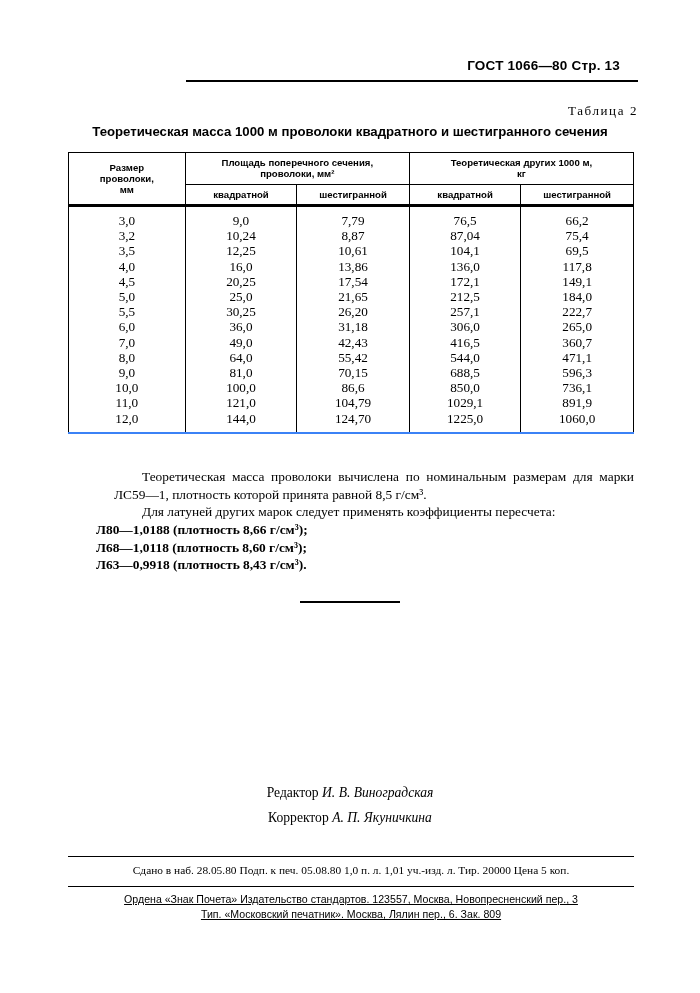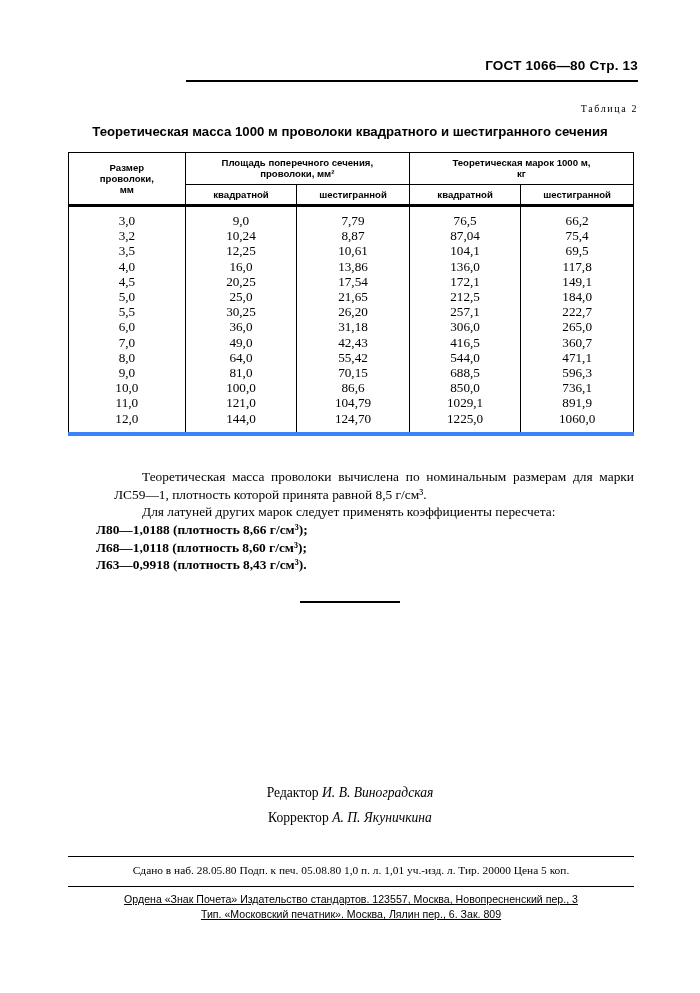--- a/index.html
+++ b/index.html
@@ -19,21 +19,21 @@
     position: relative;
     width: 700px;
     height: 993px;
     padding: 0;
     box-sizing: border-box;
   }
   
   .header {
     position: absolute;
     top: 58px;
-    right: 62px;
+    right: 80px;
     font-family: "Liberation Sans", sans-serif;
     font-size: 13.5px;
     font-weight: bold;
     letter-spacing: 0.2px;
     white-space: nowrap;
   }
   .header .std-no { font-weight: bold; }
   .header .page-no { font-weight: bold; }
   .header-rule {
     position: absolute;
@@ -42,21 +42,21 @@
     right: 62px;
     height: 2px;
     background: #000;
   }
   
   .table-label {
     position: absolute;
     top: 103px;
     right: 62px;
     font-family: "Liberation Serif", serif;
-    font-size: 10px;
+    font-size: 13px;
     letter-spacing: 1.6px;
   }
   .table-title {
     position: absolute;
     top: 124px;
     left: 0;
     width: 700px;
     text-align: center;
     font-family: "Liberation Sans", sans-serif;
     font-size: 13.2px;
@@ -97,21 +97,21 @@
     padding: 1px 0 1px 0;
     border-left: 1px solid #000;
     border-right: 1px solid #000;
     border-top: none;
     border-bottom: none;
   }
   table.main tbody tr:first-child td { padding-top: 7px; }
   table.main tbody tr:last-child td { padding-bottom: 7px; }
   .tbody-box {
     border-top: 3px solid #000;
-    border-bottom: 4px solid #3b82f6;
+    border-bottom: 2px solid #3b82f6;
   }
   
   .notes {
     position: absolute;
     top: 468px;
     left: 68px;
     width: 566px;
     font-family: "Liberation Serif", serif;
     font-size: 13.4px;
     line-height: 1.32;
@@ -205,21 +205,21 @@
           <th class="hdr-size" rowspan="2">
             <div>Размер</div>
             <div>проволоки,</div>
             <div>мм</div>
           </th>
           <th class="hdr-area" colspan="2">
             <div>Площадь поперечного сечения,</div>
             <div>проволоки, мм²</div>
           </th>
           <th class="hdr-mass" colspan="2">
-            <div>Теоретическая марок 1000 м,</div>
+            <div>Теоретическая других 1000 м,</div>
             <div>кг</div>
           </th>
         </tr>
         <tr>
           <th class="sub">квадратной</th>
           <th class="sub">шестигранной</th>
           <th class="sub">квадратной</th>
           <th class="sub">шестигранной</th>
         </tr>
       </thead>

